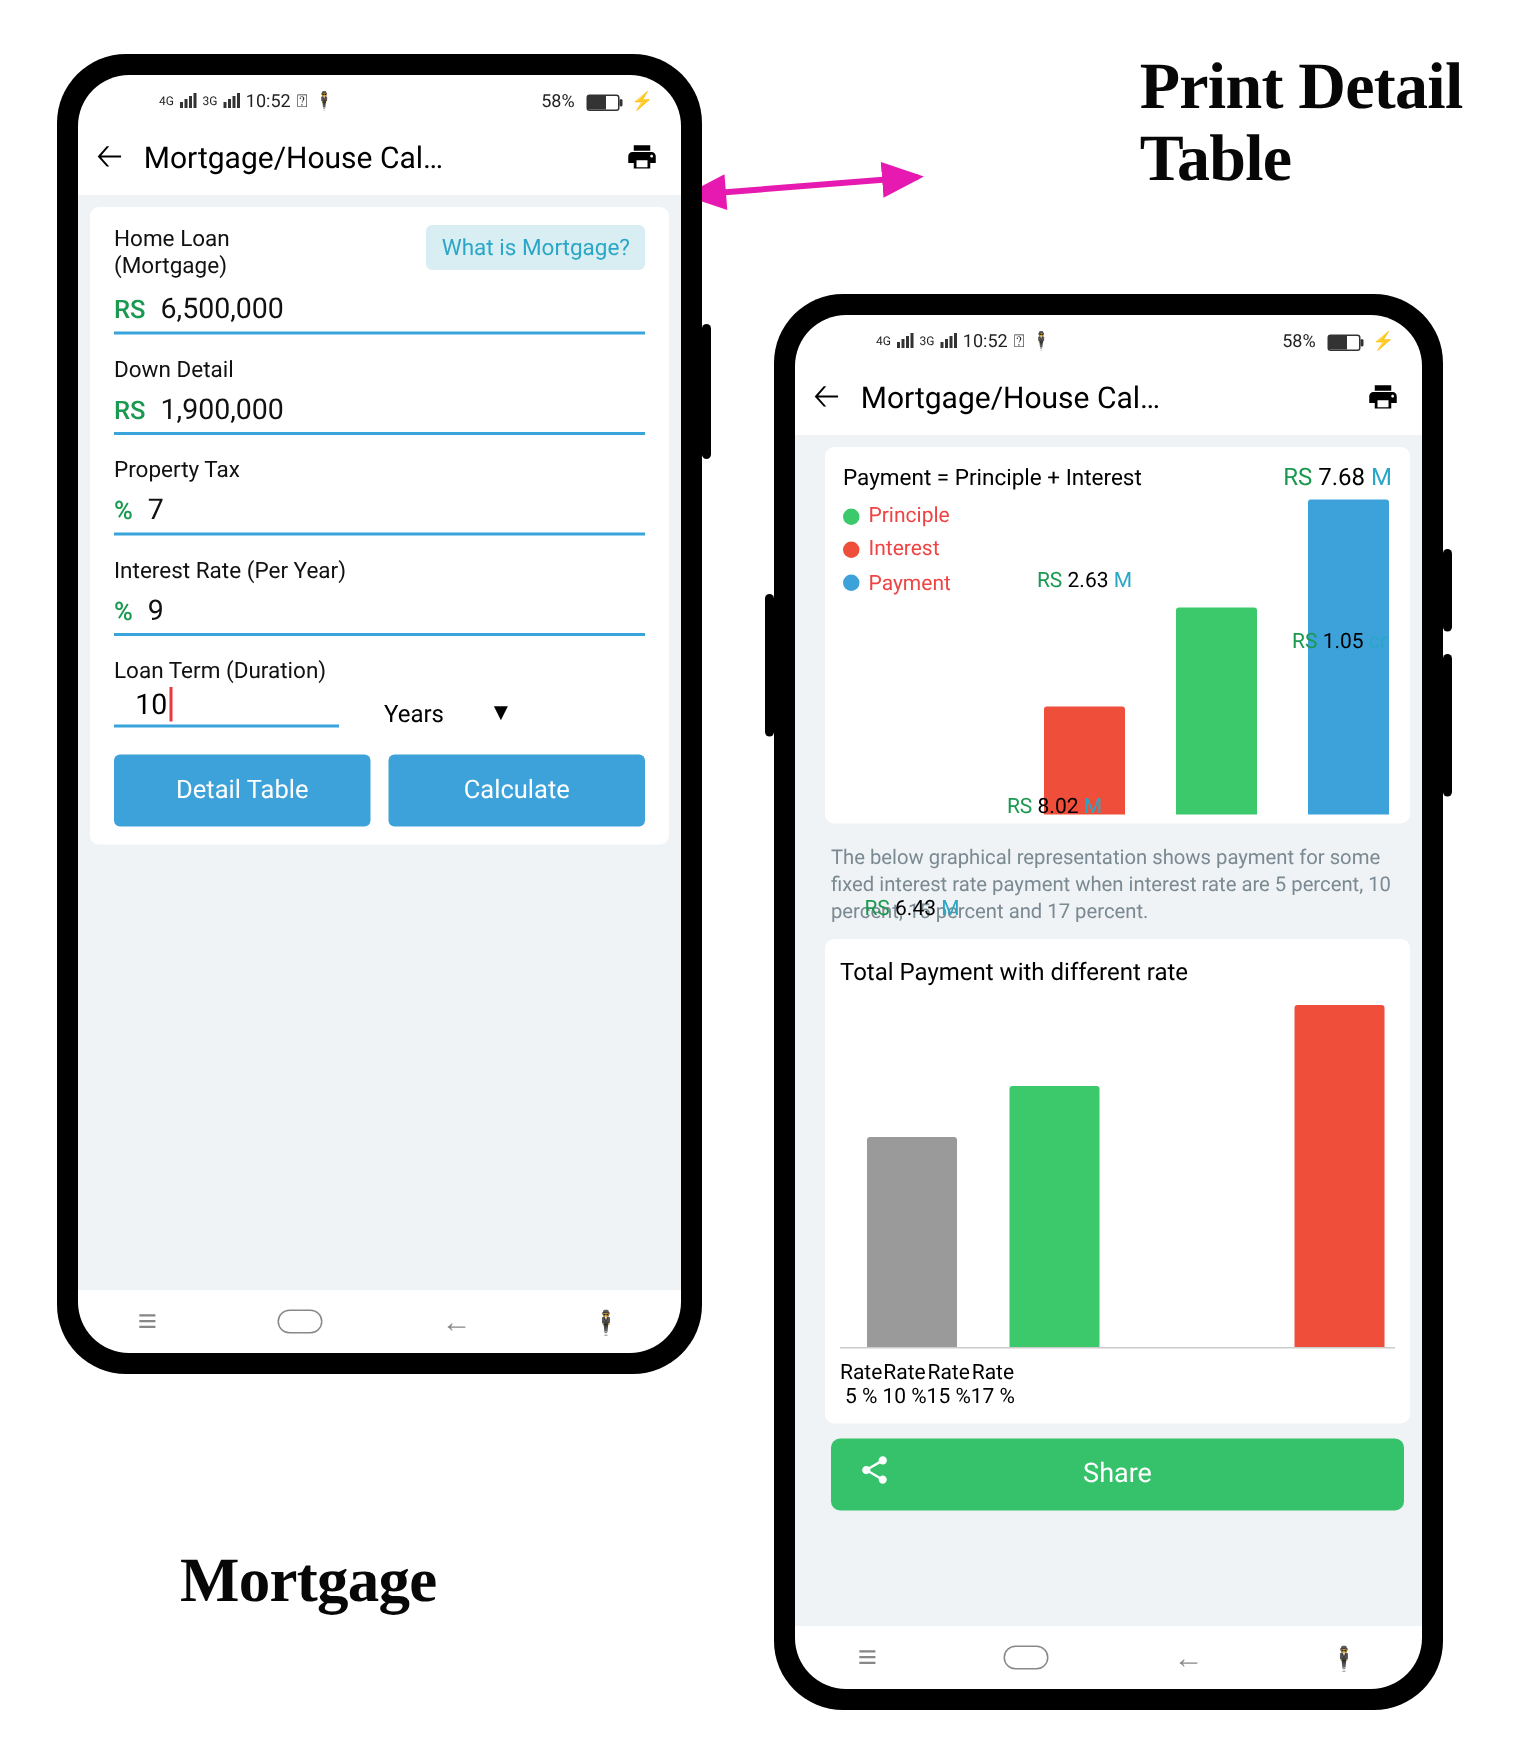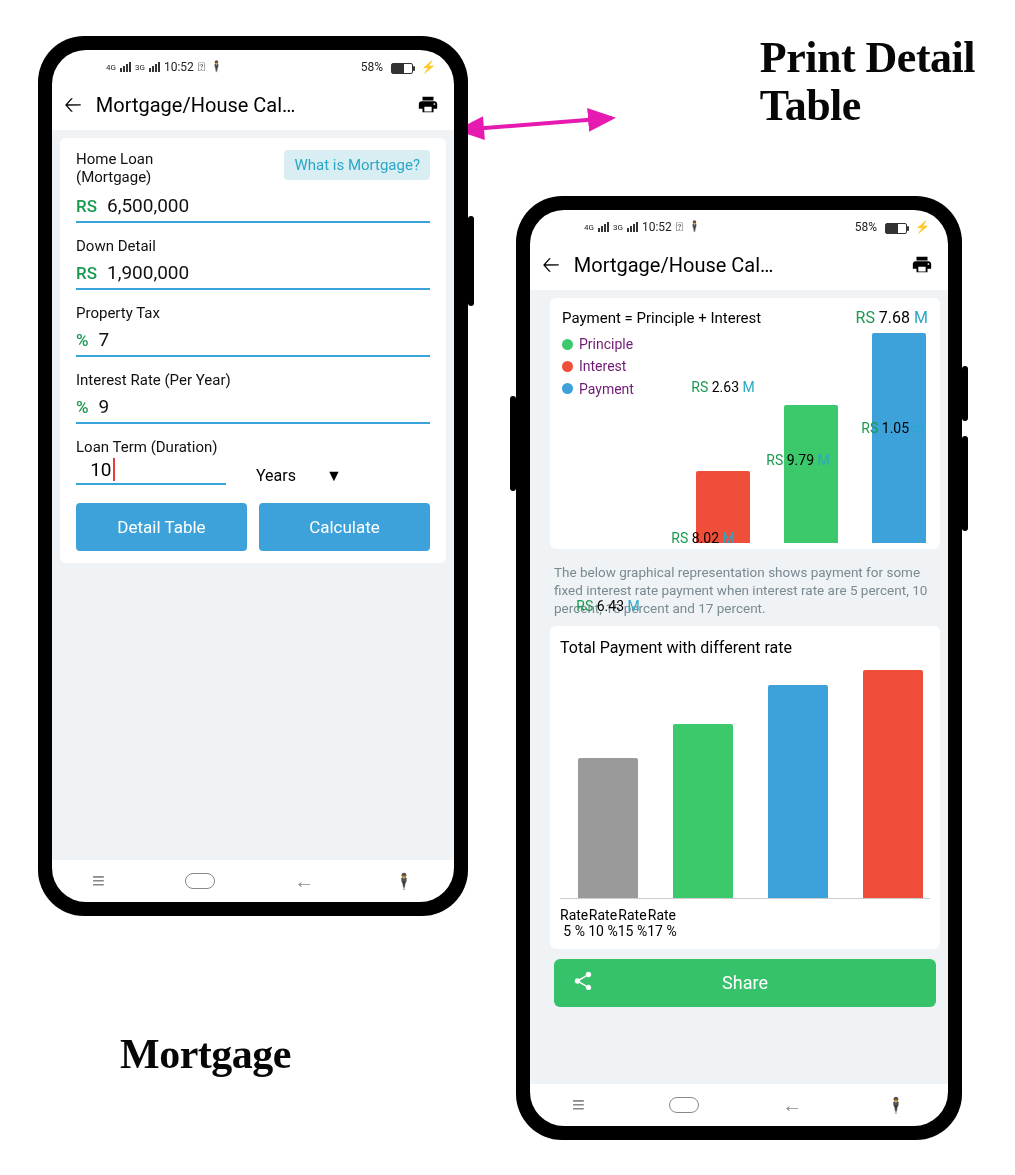--- a/index.html
+++ b/index.html
@@ -84,21 +84,21 @@
   .result-card { margin-top:14px;}
   .result-label { color:#2aa7c7; font-size:16px; margin-bottom:4px;}
   .result-value { font-size:19px; margin-bottom:12px;}
   .result-value .prefix { margin-right:6px;}
 
   
   .chart-title-row { display:flex; justify-content:space-between; align-items:center; font-size:15px; margin-bottom:6px;}
   .top-val { font-size:16px; }
   .top-val .rs { color:#1a9950; } .top-val .unit { color:#2aa7c7; }
   .legend { font-size:14px; line-height:1.6; margin-bottom:4px;}
-  .legend-item { display:flex; align-items:center; gap:6px; color:#701a75;}
+  .legend-item { display:flex; align-items:center; gap:6px; color:#ef4444;}
   .dot { width:11px; height:11px; border-radius:50%; display:inline-block;}
   .bars-area { position:relative; height:210px; }
   .bar-wrap { position:absolute; bottom:0; width:54px; text-align:center; }
   .bar-label { position:absolute; width:140px; left:50%; transform:translateX(-50%); font-size:14px; white-space:nowrap;}
   .bar-label .rs{color:#1a9950;} .bar-label .unit{color:#2aa7c7;}
   .bar { width:100%; border-radius:2px 2px 0 0; }
 
   .desc-text { font-size:13.5px; color:#7a8a92; padding:4px 4px 8px 4px; line-height:1.35;}
 
   .bars-area2 { position:relative; height:230px; border-bottom:1px solid #ccc; margin-top:12px;}
@@ -341,24 +341,20 @@
         <div style="font-size:16px;margin-bottom:4px;">Total Payment with different rate</div>
         <div class="bars-area2">
           <div class="bar-wrap2" style="left:18px;">
             <div class="bar-label" style="top:-160px;"><span class="rs">RS</span> <span>6.43</span> <span class="unit">M</span></div>
             <div class="bar" style="height:140px;background:#9a9a9a;"></div>
           </div>
           <div class="bar-wrap2" style="left:113px;">
             <div class="bar-label" style="top:-194px;"><span class="rs">RS</span> <span>8.02</span> <span class="unit">M</span></div>
             <div class="bar" style="height:174px;background:#3cc96b;"></div>
           </div>
-          <div class="bar-wrap2" style="left:208px;">
-            <div class="bar-label" style="top:-233px;"><span class="rs">RS</span> <span>9.79</span> <span class="unit">M</span></div>
-            <div class="bar" style="height:213px;background:#3ca2d9;"></div>
-          </div>
           <div class="bar-wrap2" style="left:303px;">
             <div class="bar-label" style="top:-250px;"><span class="rs">RS</span> 1.05 <span class="unit">cr</span></div>
             <div class="bar" style="height:228px;background:#ef4e3a;"></div>
           </div>
         </div>
         <div class="axis-labels">
           <div><span>Rate</span><br><span>5 %</span></div>
           <div><span>Rate</span><br><span>10 %</span></div>
           <div><span>Rate</span><br><span>15 %</span></div>
           <div><span>Rate</span><br><span>17 %</span></div>

